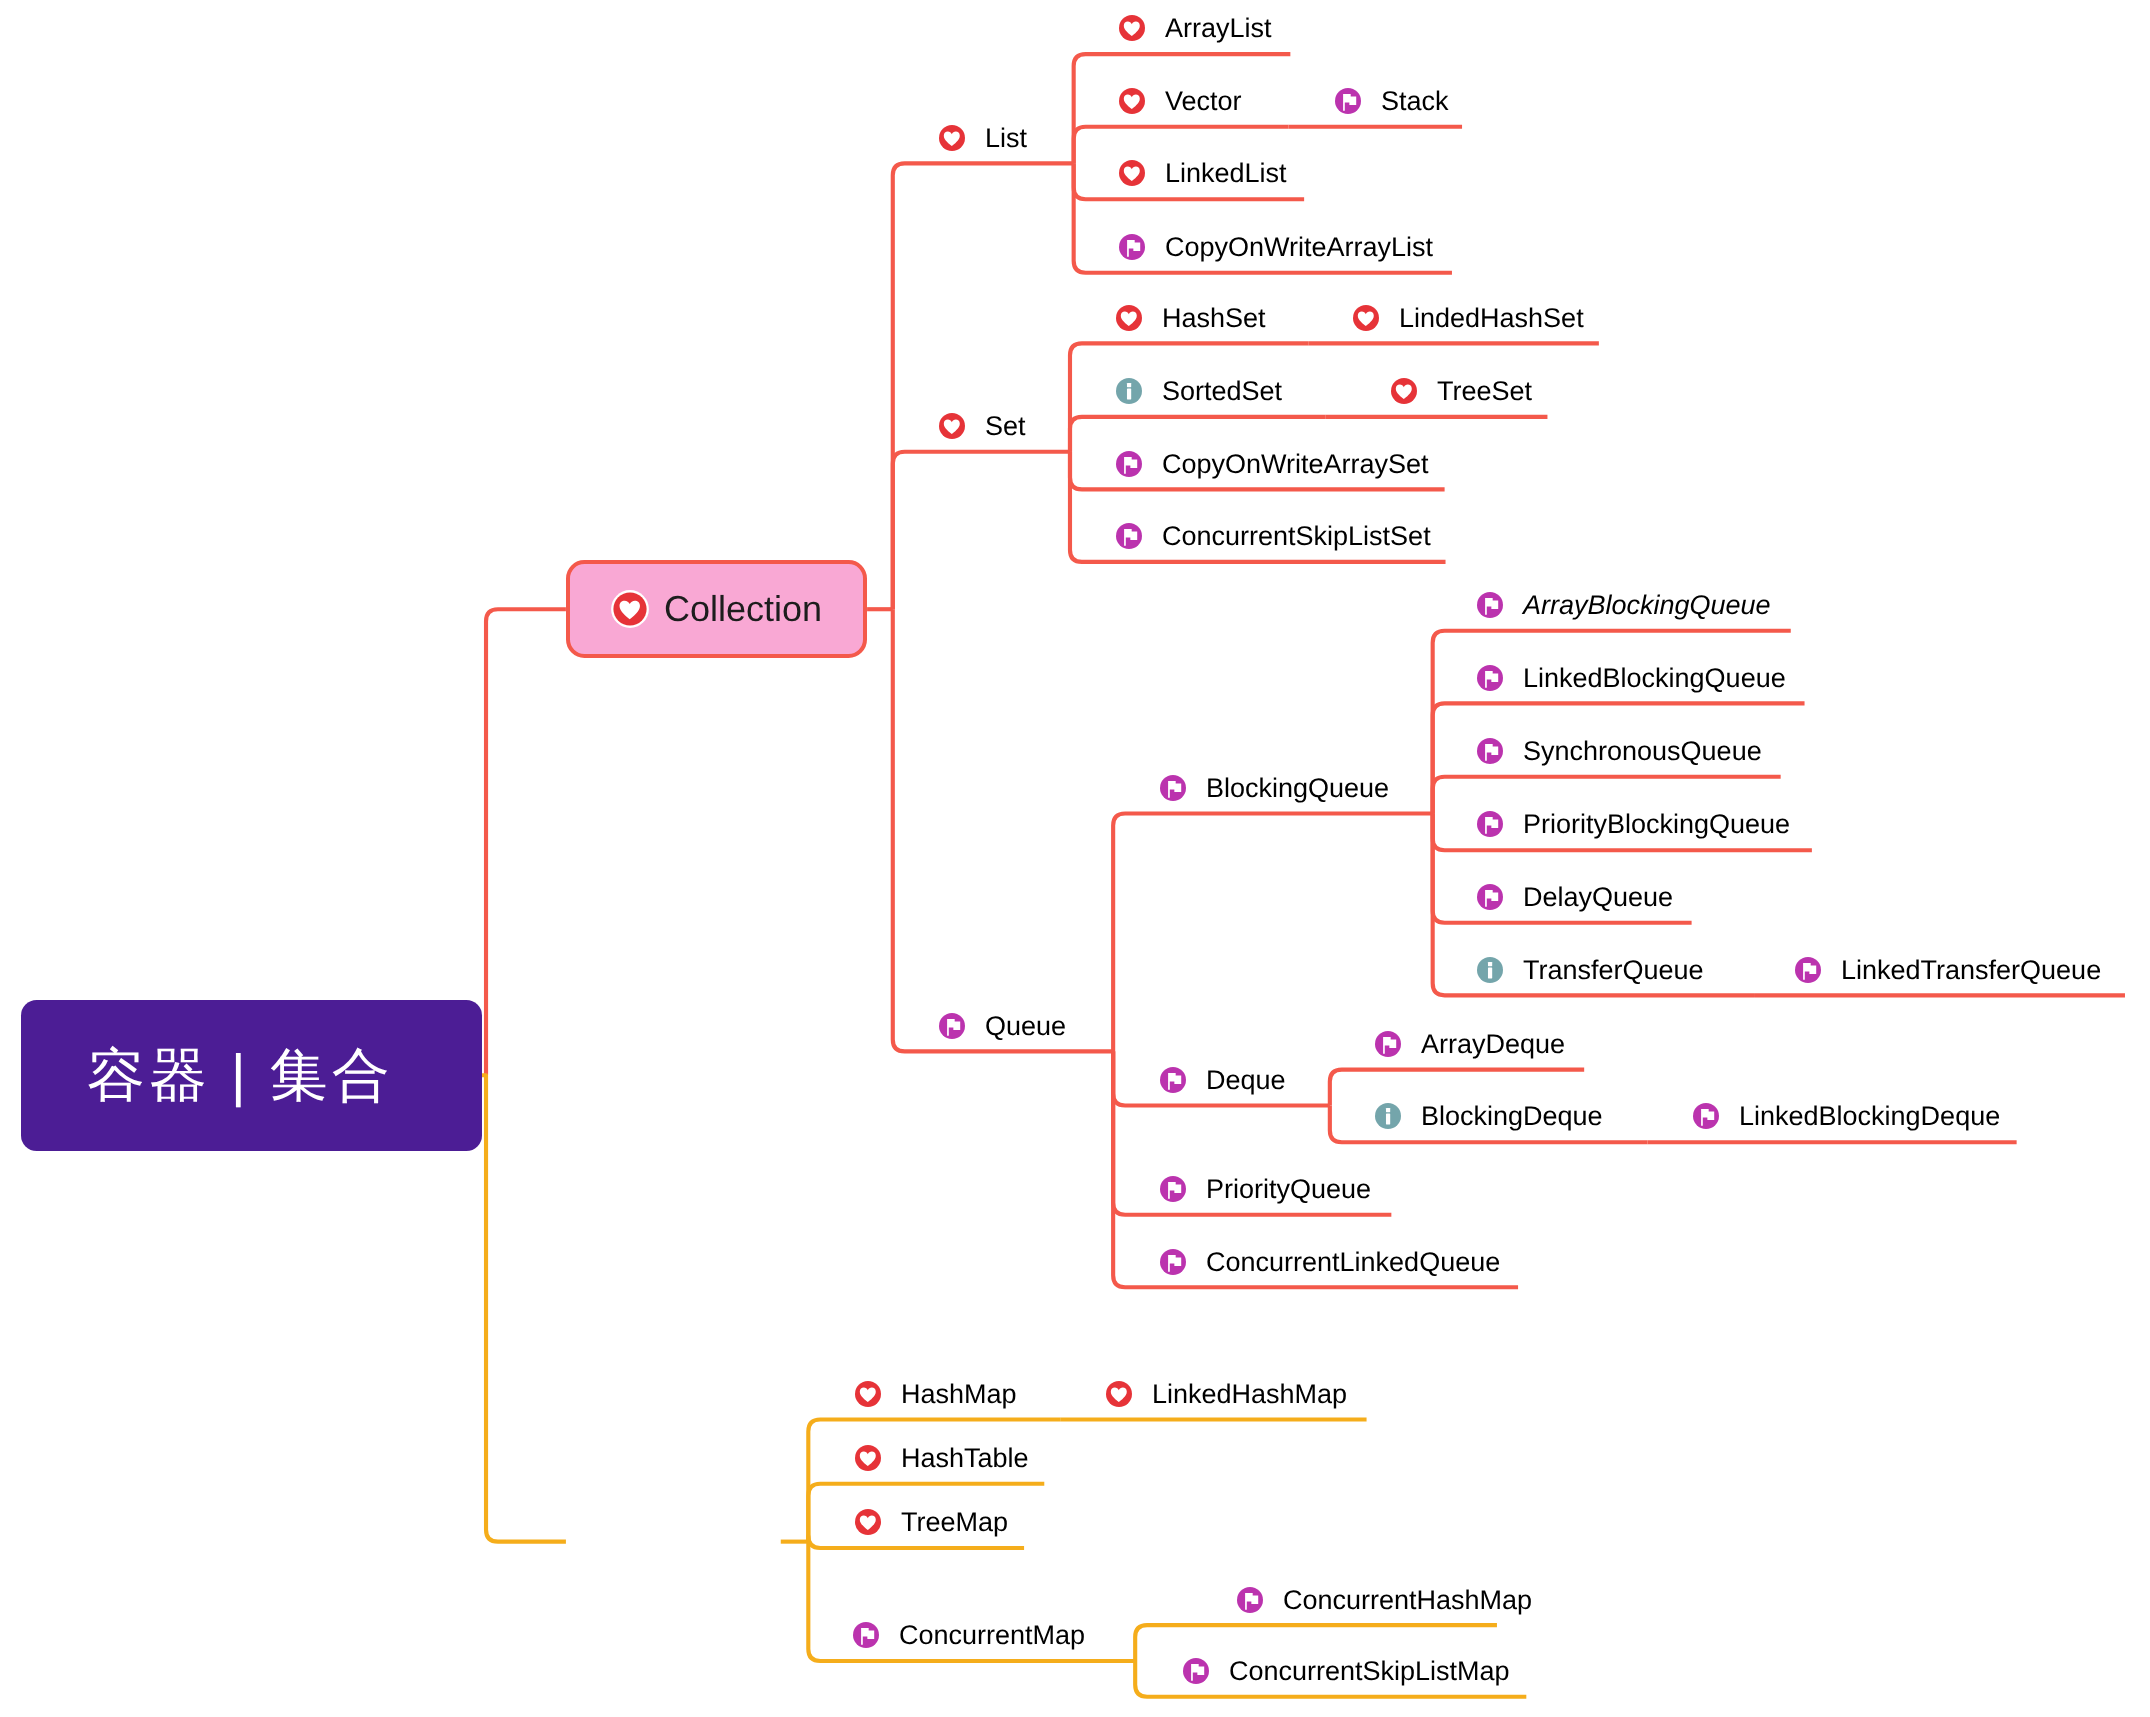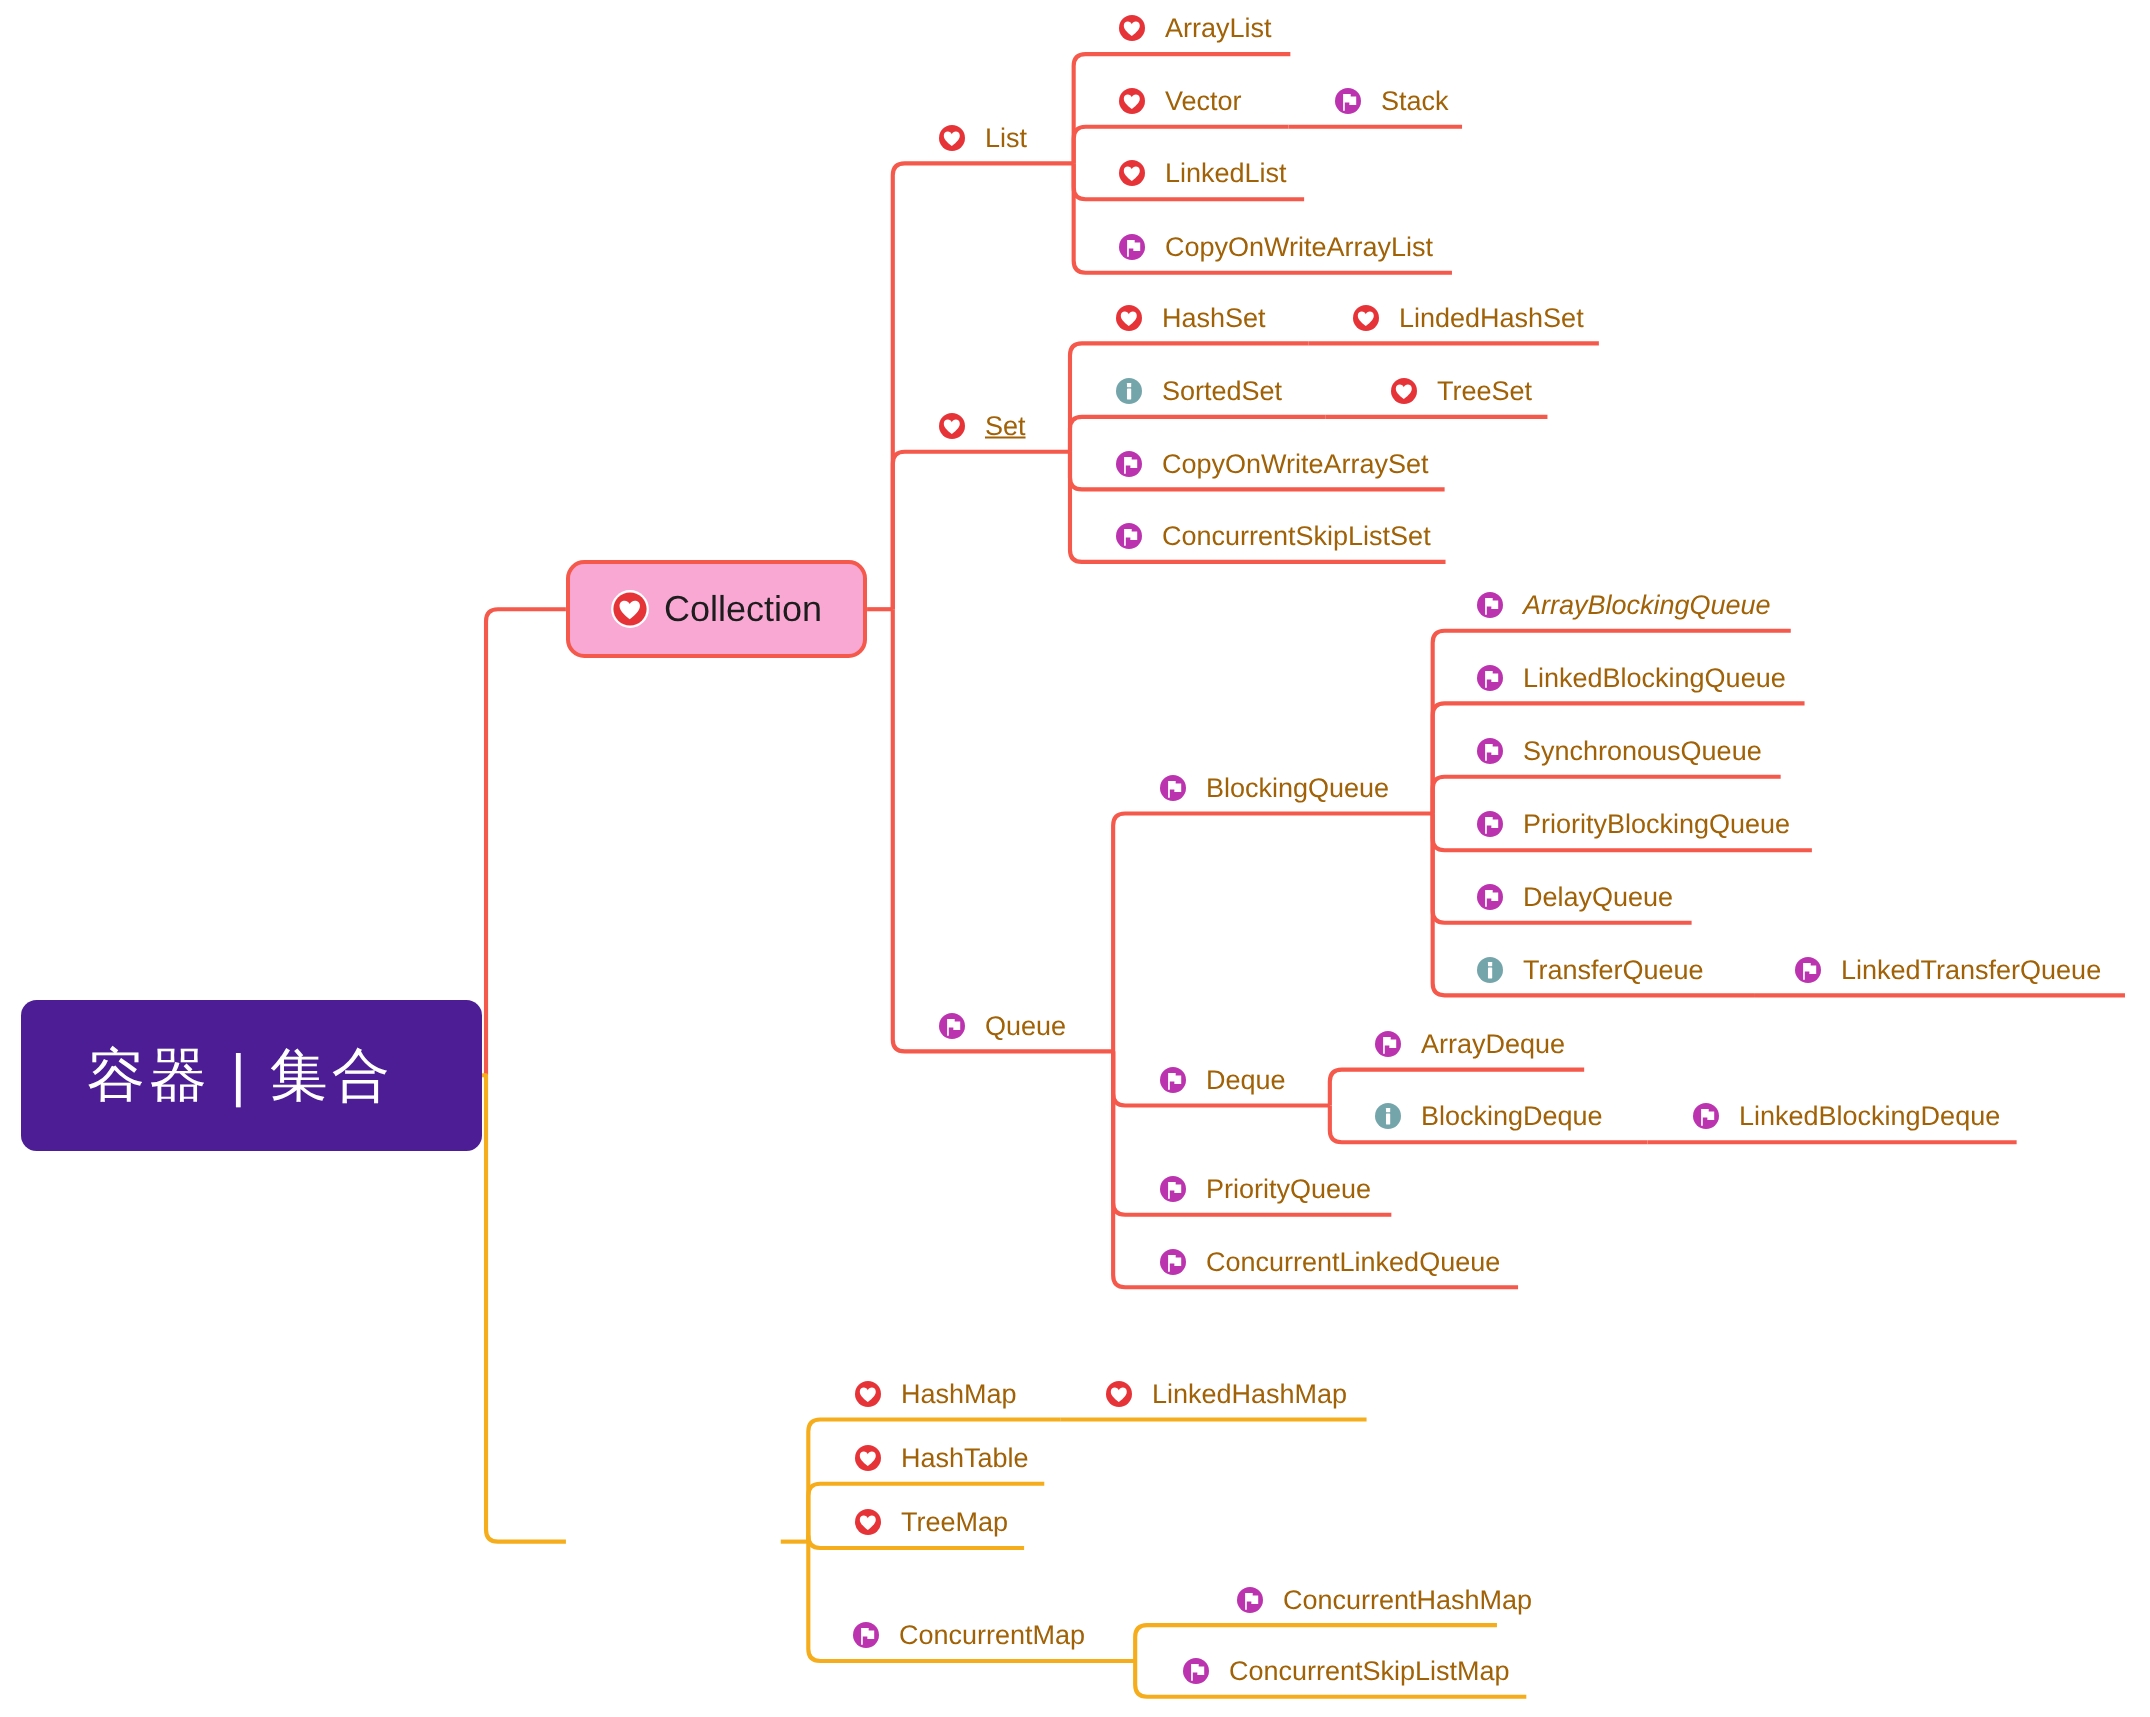--- a/index.html
+++ b/index.html
@@ -2,21 +2,21 @@
 <html style="font-size:14.7px"><head>
 <meta charset="utf-8">
 <title>Java Collections Mind Map</title>
 <style>
   html,body{margin:0;padding:0;background:#fff;}
   body{font-family:"Liberation Sans","DejaVu Sans",sans-serif;-webkit-font-smoothing:antialiased;text-rendering:geometricPrecision;}
   #mindmap{position:relative;width:2151px;height:1717px;overflow:hidden;background:#fff;}
   #links{position:absolute;left:0;top:0;}
   .node{position:absolute;white-space:nowrap;}
   .node .lbl{position:absolute;left:0;top:50%;transform:translateY(-50%) translateZ(0);
-             font-size:27px;line-height:1;color:#a16207;}
+             font-size:27px;line-height:1;color:#000000;}
   .root-card{position:absolute;border-radius:15.6px;background:#2a72b5;}
   .root-card .lbl{position:absolute;top:50%;transform:translateY(-50%) translateZ(0);
                   color:#fff;font-size:58px;line-height:1;letter-spacing:3.9px;}
   .cat-card{position:absolute;border-radius:18.4px;background:#e3e3e3;box-sizing:border-box;}
   .cat-card .lbl{position:absolute;top:50%;transform:translateY(-50%) translateZ(0);
                  font-size:36px;line-height:1;color:#1d1d1d;}
 </style>
 </head>
 <body>
 
@@ -113,21 +113,21 @@
         <circle cx="16" cy="16" r="16" fill="#bb33ae"></circle>
         <path fill="#fff" d="M9.97 7.42 H19.3 V10.32 H26.1 V20.8 H17.67 V17.76 H12.06 V28.0 H9.97 Z"></path>
       </svg>
       <span class="lbl" style="left: 46px;">CopyOnWriteArrayList</span>
     </div>
     <div class="node" style="left: 939px; top: 406px; width: 84px; height: 40px;">
       <svg width="26" height="26" viewBox="0 0 32 32" style="position:absolute;top:50%;transform:translateY(-50%);left:0px;">
         <circle cx="16" cy="16" r="16" fill="#e63338"></circle>
         <path fill="#fff" d="M15.75 25.9 C 13.0 23.4 5.9 18.6 5.9 13.1 C 5.9 9.9 8.2 8.1 10.8 8.1 C 13.0 8.1 14.9 9.6 15.75 11.3 C 16.6 9.6 18.5 8.1 20.7 8.1 C 23.3 8.1 25.6 9.9 25.6 13.1 C 25.6 18.6 18.5 23.4 15.75 25.9 Z"></path>
       </svg>
-      <span class="lbl" style="left: 46px; text-decoration: underline;">Set</span>
+      <span class="lbl" style="left: 46px;">Set</span>
     </div>
     <div class="node" style="left: 1116px; top: 298px; width: 147px; height: 40px;">
       <svg width="26" height="26" viewBox="0 0 32 32" style="position:absolute;top:50%;transform:translateY(-50%);left:0px;">
         <circle cx="16" cy="16" r="16" fill="#e63338"></circle>
         <path fill="#fff" d="M15.75 25.9 C 13.0 23.4 5.9 18.6 5.9 13.1 C 5.9 9.9 8.2 8.1 10.8 8.1 C 13.0 8.1 14.9 9.6 15.75 11.3 C 16.6 9.6 18.5 8.1 20.7 8.1 C 23.3 8.1 25.6 9.9 25.6 13.1 C 25.6 18.6 18.5 23.4 15.75 25.9 Z"></path>
       </svg>
       <span class="lbl" style="left: 46px;">HashSet</span>
     </div>
     <div class="node" style="left: 1353px; top: 298px; width: 228px; height: 40px;">
       <svg width="26" height="26" viewBox="0 0 32 32" style="position:absolute;top:50%;transform:translateY(-50%);left:0px;">

